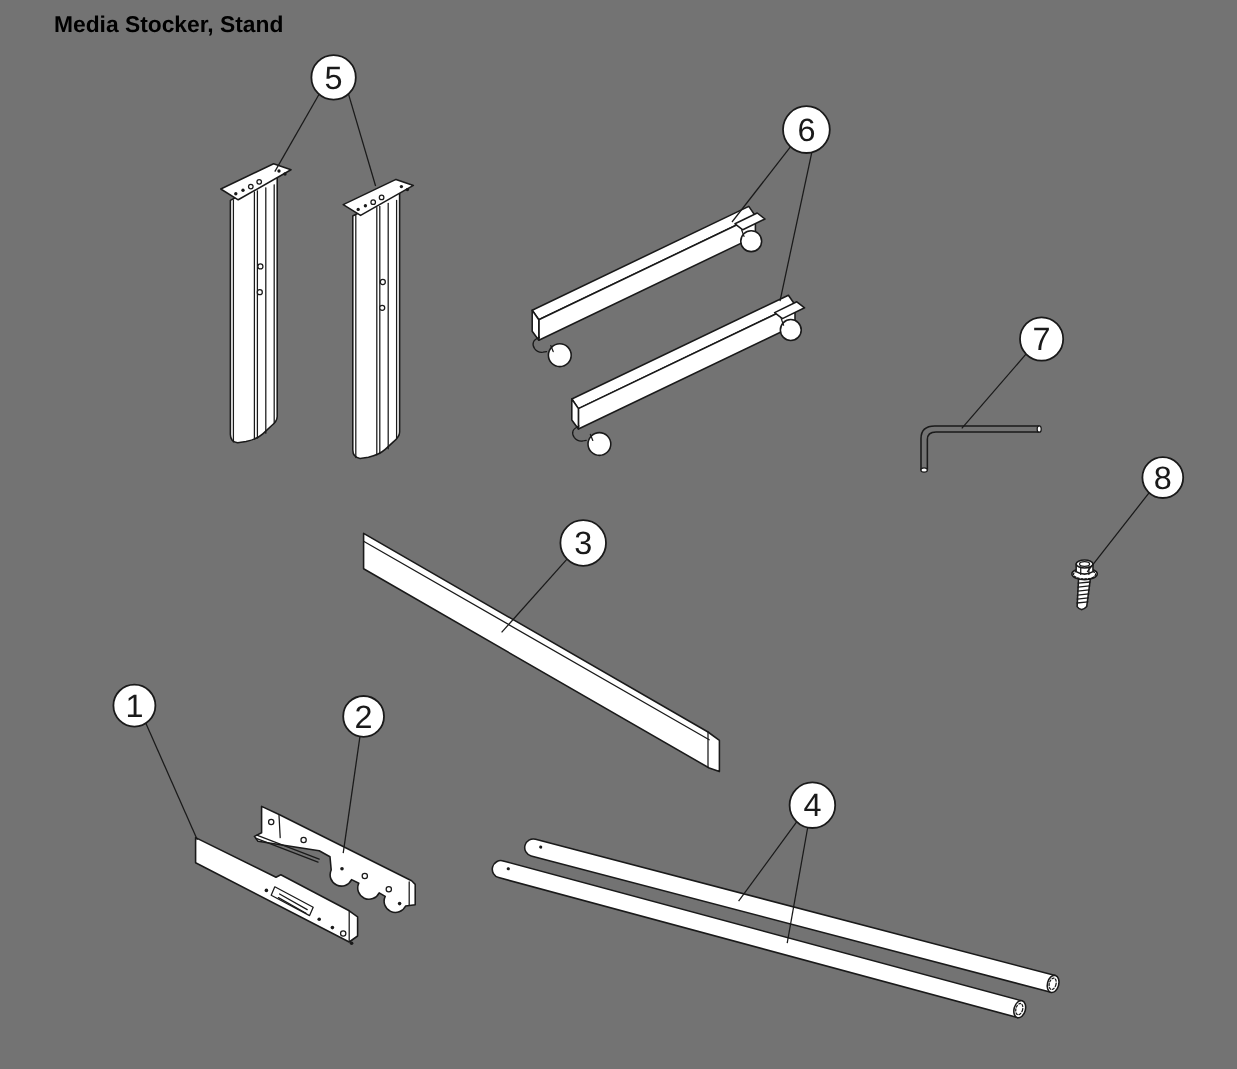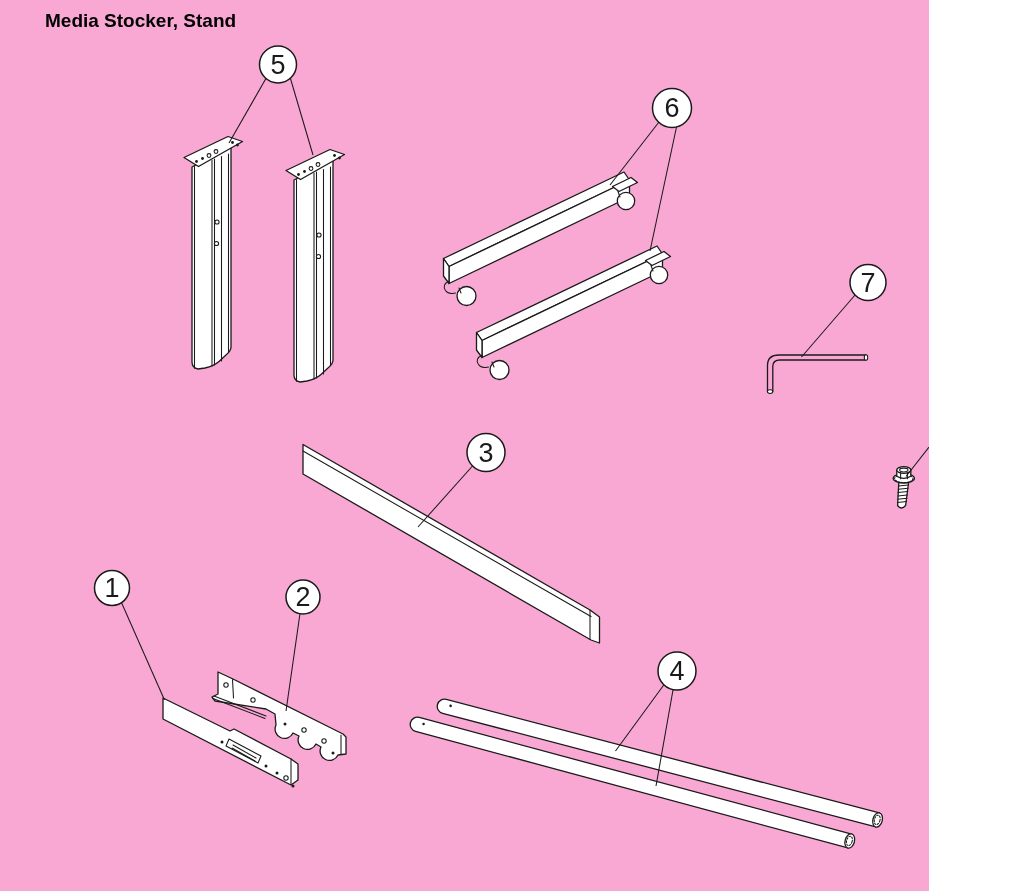--- a/index.html
+++ b/index.html
@@ -1,19 +1,19 @@
 <!DOCTYPE html>
 <html><head>
 <meta charset="utf-8">
 <style>
   html,body{margin:0;padding:0;background:#ffffff;}
   .canvas{
     position:relative;
-    width:929px;height:891px;
-    background:#f9a8d4;
+    width:1031px;height:891px;
+    background:#737373;
     font-family:"Liberation Sans", sans-serif;
     overflow:hidden;
   }
   svg{position:absolute;left:0;top:0;}
   .art{stroke:#1a1a1a;stroke-width:1.3;fill:none;stroke-linecap:round;stroke-linejoin:round;}
   .fw{fill:#ffffff;}
   .fd{fill:#1a1a1a;stroke:none;}
   .thin{stroke-width:1.05;}
   .leader{stroke:#1a1a1a;stroke-width:1.05;fill:none;}
   .callout-circle{fill:#ffffff;stroke:#1a1a1a;stroke-width:1.5;}

